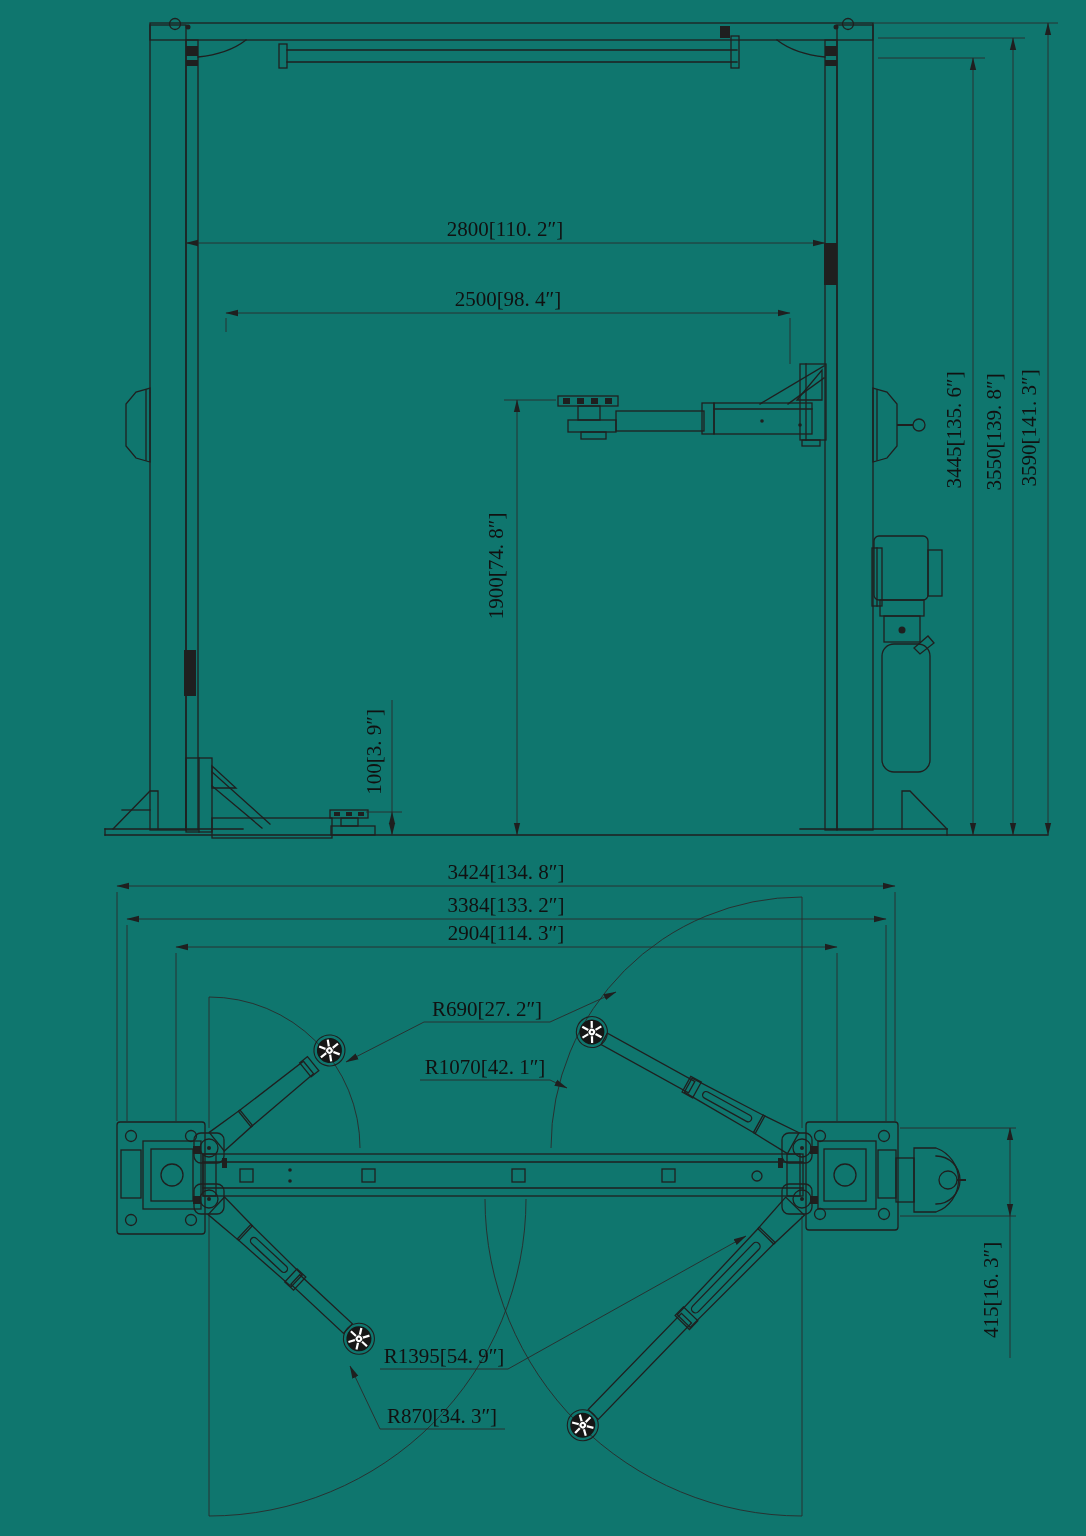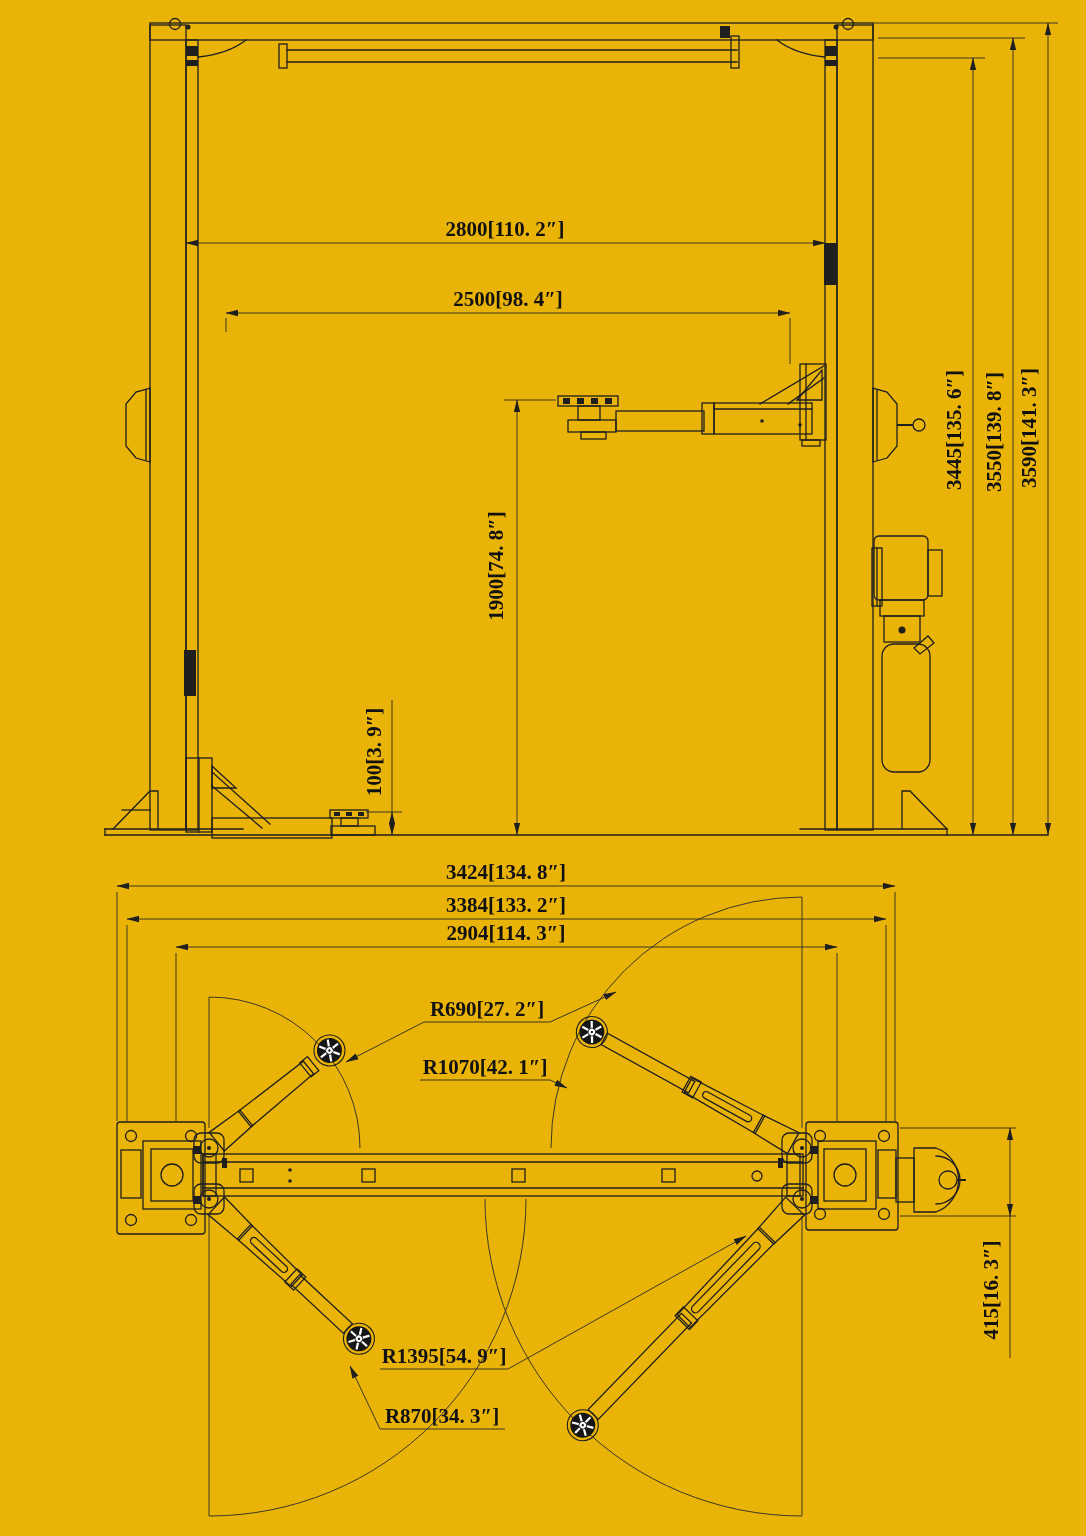--- a/index.html
+++ b/index.html
@@ -1,16 +1,16 @@
 <!DOCTYPE html>
 <html><head>
 <meta charset="utf-8">
 <style>
   html,body{margin:0;padding:0;background:#ffffff;}
-  .page{width:1086px;height:1536px;background:#eab308;position:relative;overflow:hidden;font-weight:bold;}
+  .page{width:1086px;height:1536px;background:#0f766e;position:relative;overflow:hidden;}
   svg{display:block;}
   .st{stroke:#1f1f1f;stroke-width:1.3;fill:none;stroke-linecap:square;}
   .st2{stroke:#1f1f1f;stroke-width:2;fill:none;}
   .fill{fill:#1f1f1f;stroke:none;}
   .thin{stroke:#2a2a2a;stroke-width:0.9;fill:none;}
   .dim{stroke:#2a2a2a;stroke-width:0.9;fill:none;marker-start:url(#arr);marker-end:url(#arr);}
   .ldr{stroke:#2a2a2a;stroke-width:0.9;fill:none;marker-end:url(#arr);}
   .dimtxt{font-family:"Liberation Serif","DejaVu Serif",serif;font-size:21px;fill:#111;text-anchor:middle;}
   .padring{stroke:#1f1f1f;stroke-width:1.1;fill:none;}
   .paddark{fill:#161616;stroke:none;}

